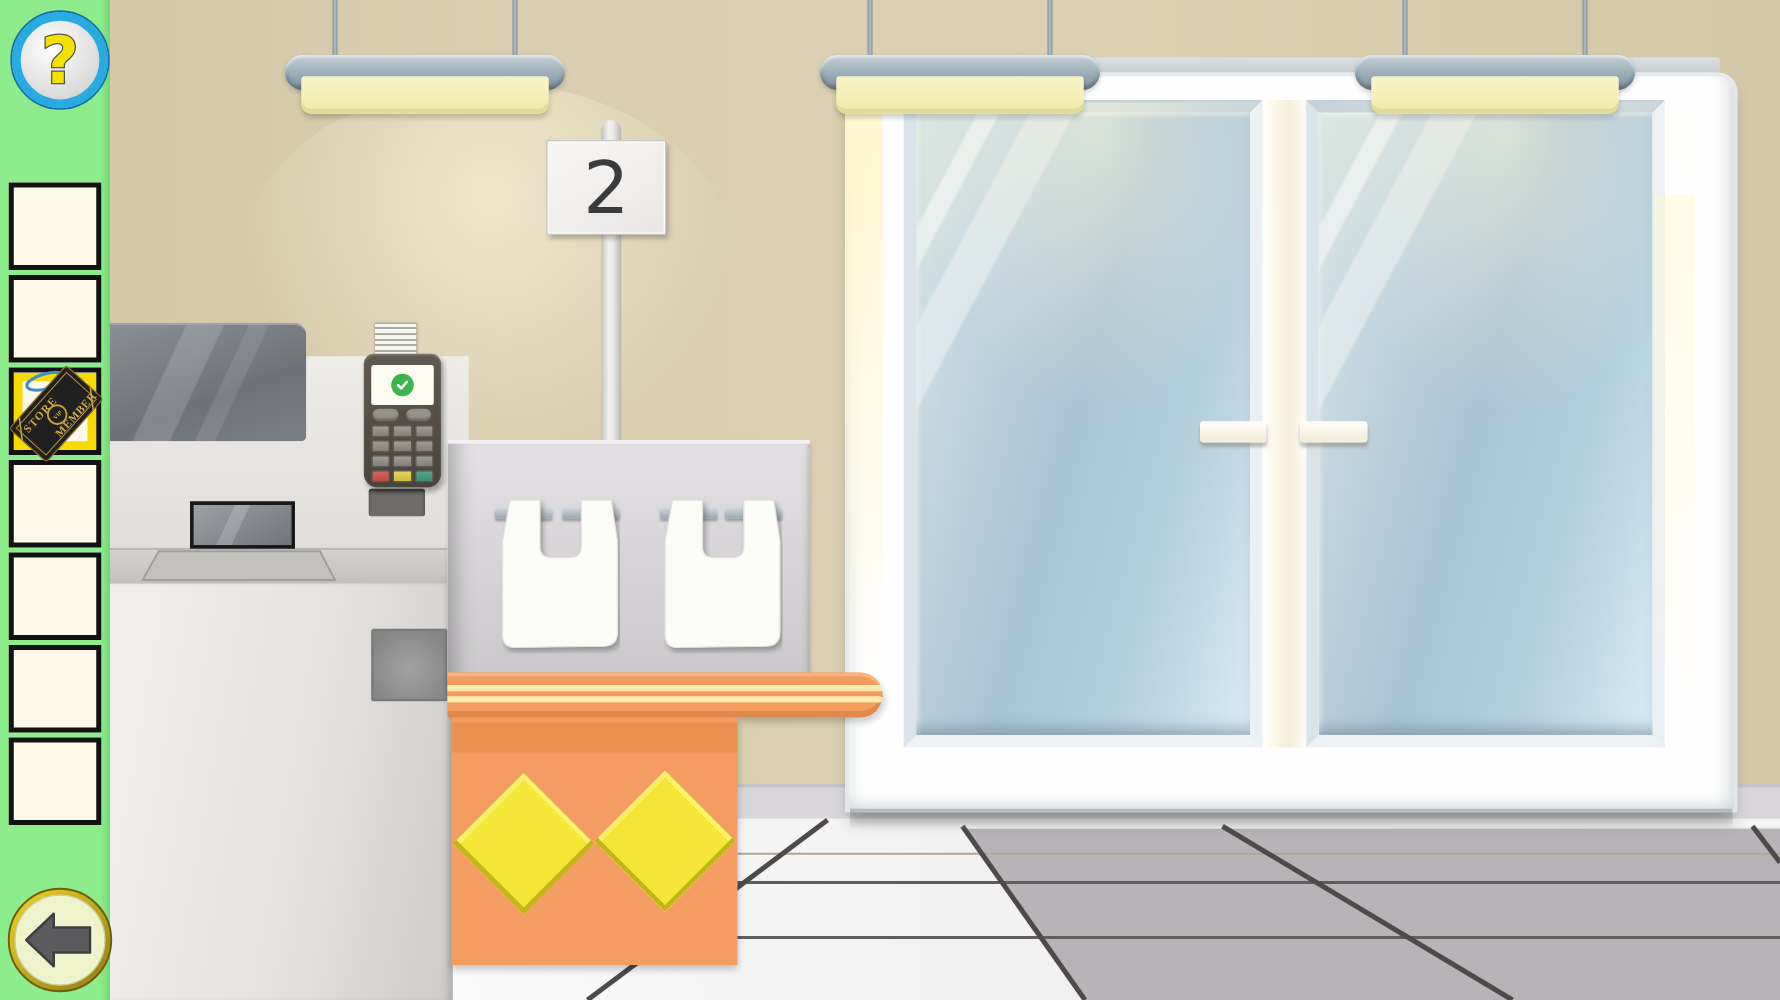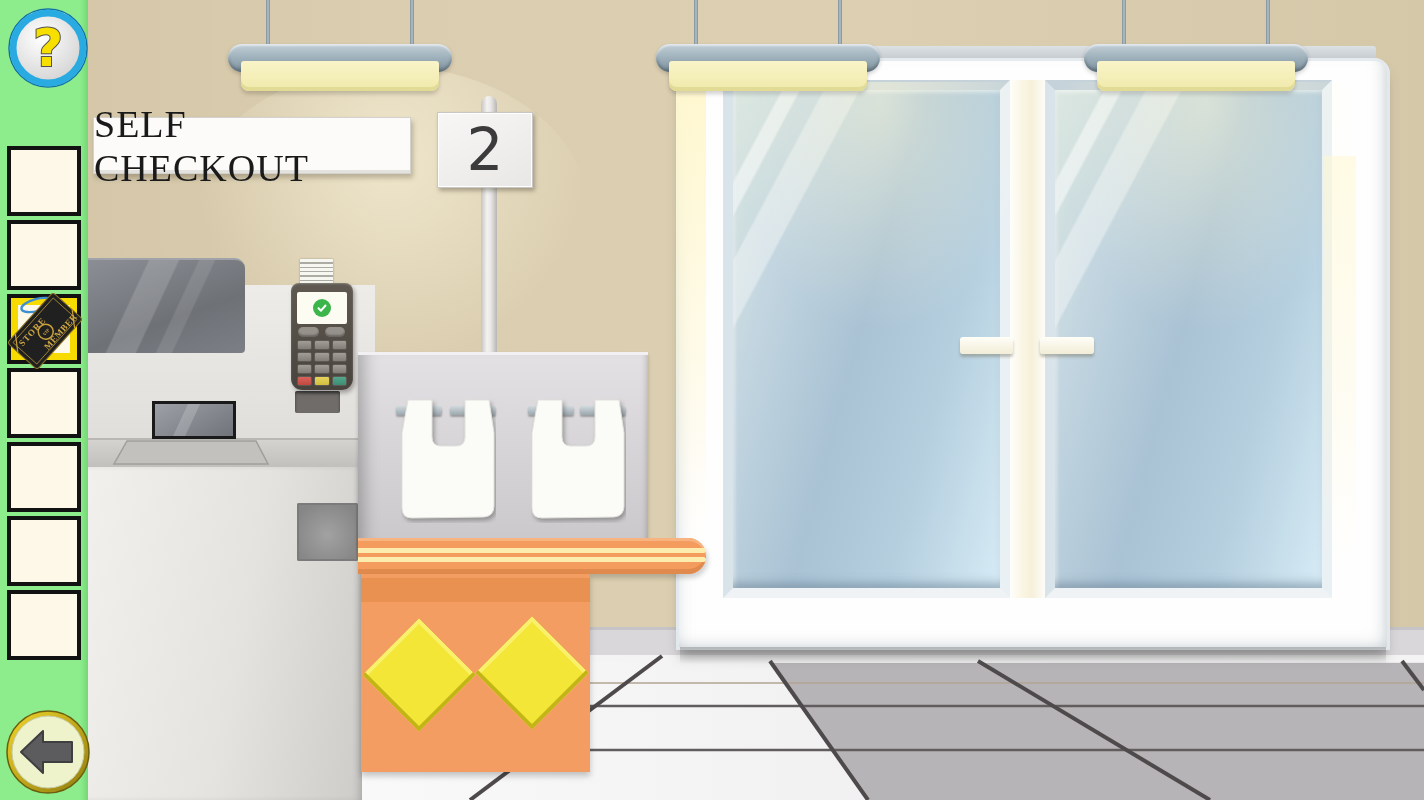--- a/index.html
+++ b/index.html
@@ -240,21 +240,20 @@
   <div class="abs countertop">
     <div class="stripe" style="top:10px;"></div>
     <div class="stripe" style="top:19px;"></div>
   </div>
   <div class="abs counter-base">
     <div class="counter-band"></div>
     <div class="diamond" style="left:18px;top:61px;"></div>
     <div class="diamond" style="left:131px;top:59px;"></div>
   </div>
 
-  <div class="abs checkout-sign">SELF CHECKOUT</div>
   <div class="abs lane-sign">2</div>
 
   <div class="abs lamp" style="left:228px;">
     <div class="rod r1"></div>
       <div class="rod r2"></div>
     <div class="housing"></div>
     <div class="panel"></div>
   </div>
   <div class="abs lamp" style="left:656px;">
     <div class="rod r1"></div>

